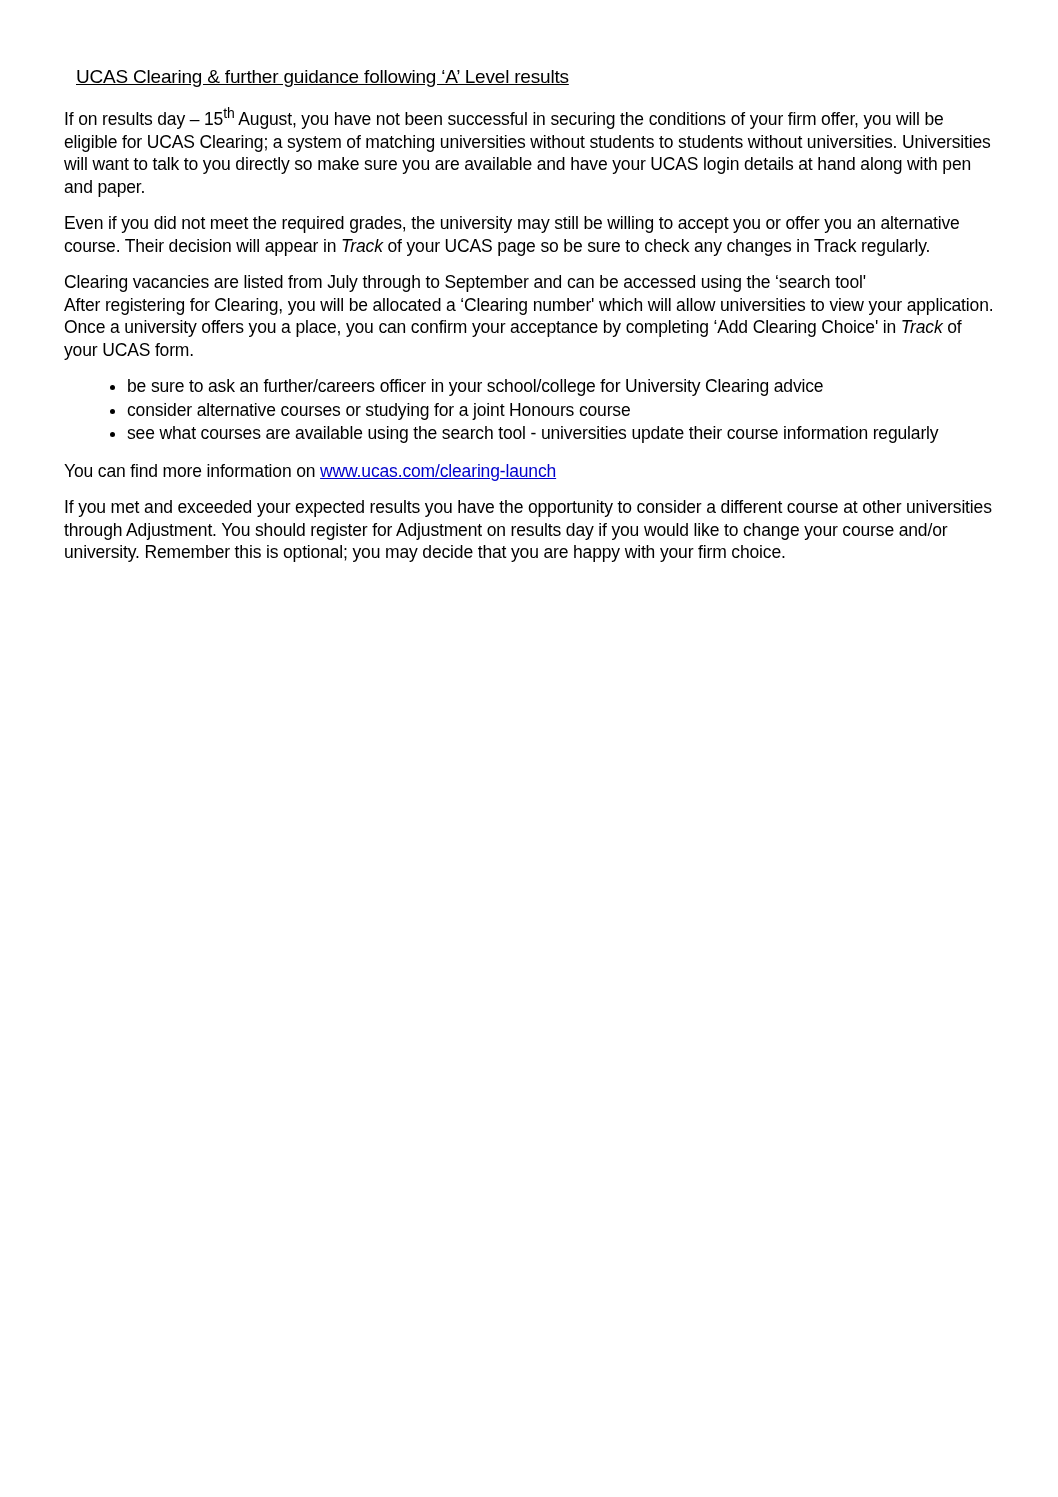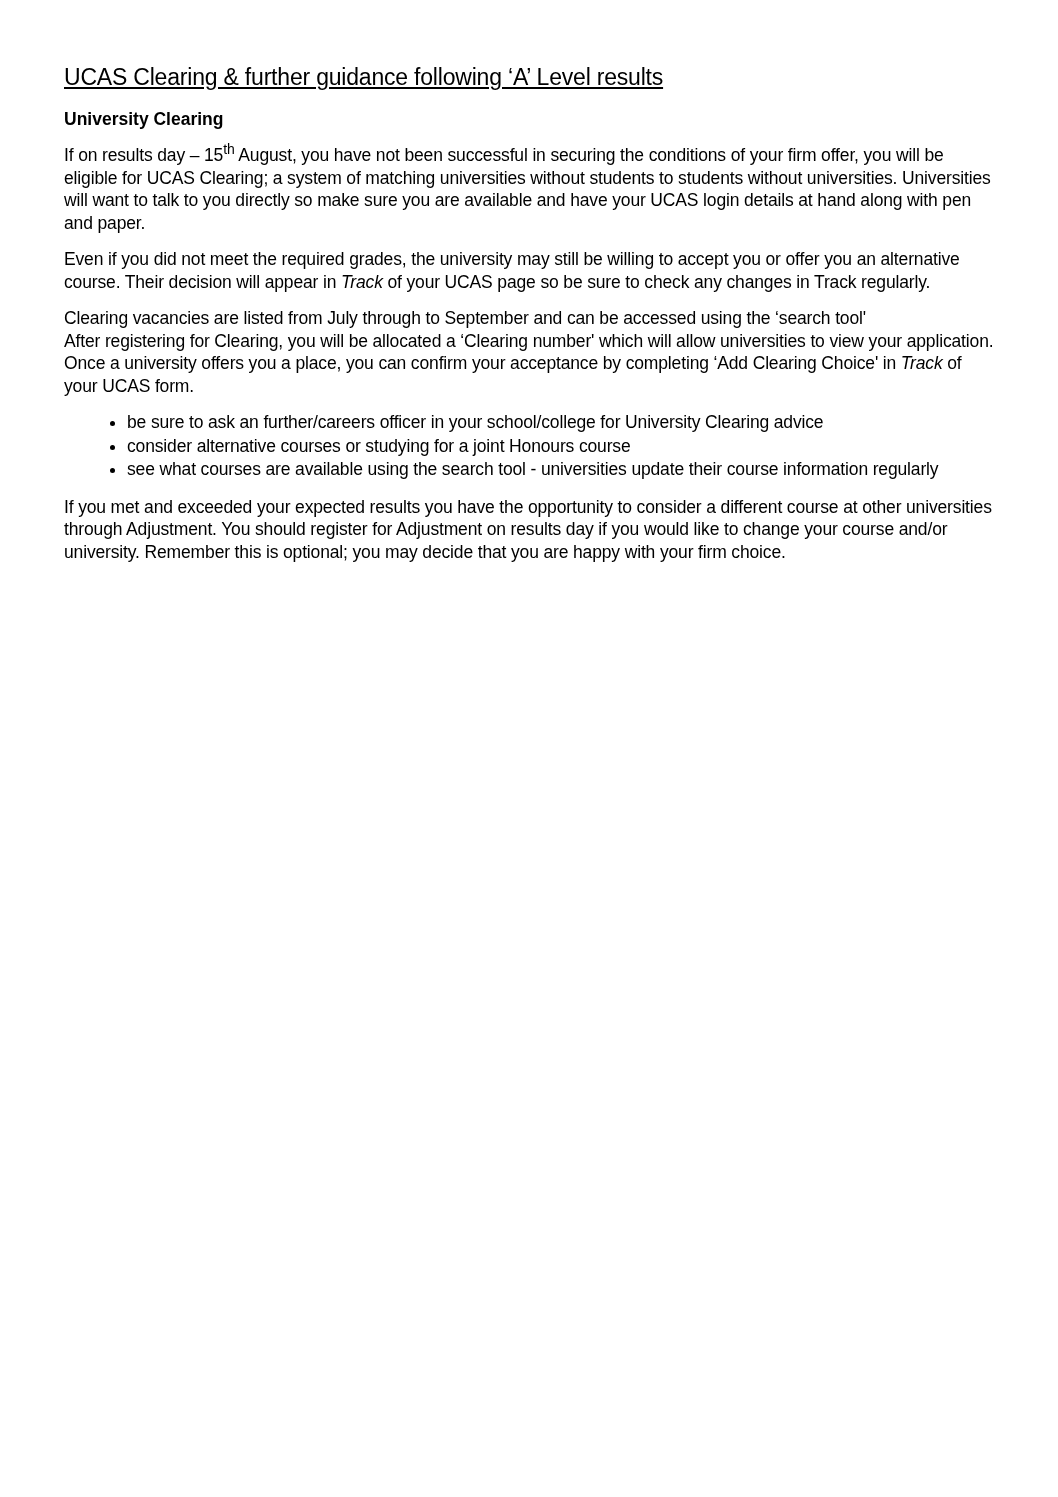--- a/index.html
+++ b/index.html
@@ -1,44 +1,44 @@
 <!DOCTYPE html>
 <html><head>
 <meta charset="utf-8">
 <style>
   html, body { margin: 0; padding: 0; background: #ffffff; }
   body { width: 1058px; height: 1497px; position: relative; overflow: hidden;
          font-family: "Liberation Sans", sans-serif; color: #000; }
   .page { position: absolute; left: 64px; top: 62px; width: 930px; }
-  h1 { font-size: 23px; font-weight: normal; text-decoration: underline; margin: 0 0 16px 0; line-height: 30px; letter-spacing: -0.2px; }
+  h1 { font-size: 19px; font-weight: normal; text-decoration: underline; margin: 0 0 16px 12px; line-height: 30px; letter-spacing: -0.2px; }
   h2 { font-size: 17.5px; font-weight: bold; margin: 0 0 14px 0; line-height: 22px; }
   p { font-size: 17.5px; line-height: 22.5px; margin: 0 0 14px 0; letter-spacing: -0.15px; }
   sup { font-size: 14px; line-height: 0; vertical-align: 7px; }
   ul { margin: 0 0 14px 0; padding-left: 63px; font-size: 17.5px; line-height: 23.5px; letter-spacing: -0.15px; }
   ul li { padding-left: 0; }
   a { color: #0000cc; text-decoration: underline; }
   i { }
 </style>
 </head>
 <body>
 
 <div class="page">
   <h1>UCAS Clearing &amp; further guidance following ‘A’ Level results</h1>
-  <h2>University Clearing</h2>
 
 
   <p><span>If on results day – 15</span><sup>th</sup><span> August, you have not been successful in securing the conditions of your firm offer, you will be eligible for UCAS Clearing; a system of matching universities without students to students without universities. Universities will want to talk to you directly so make sure you are available and have your UCAS login details at hand along with pen and paper.</span></p>
 
   <p><span>Even if you did not meet the required grades, the university may still be willing to accept you or offer you an alternative course. Their decision will appear in </span><i>Track</i><span> of your UCAS page so be sure to check any changes in Track regularly.</span></p>
 
   <p><span>Clearing vacancies are listed from July through to September and can be accessed using the ‘search tool'</span><br><span>After registering for Clearing, you will be allocated a ‘Clearing number' which will allow universities to view your application. Once a university offers you a place, you can confirm your acceptance by completing ‘Add Clearing Choice' in </span><i>Track</i><span> of your UCAS form.</span></p>
 
 
   <ul>
     <li>be sure to ask an further/careers officer in your school/college for University Clearing advice</li>
     <li>consider alternative courses or studying for a joint Honours course</li>
     <li>see what courses are available using the search tool - universities update their course information regularly</li>
   </ul>
 
+  <p><span>You can find more information on </span><a>www.ucas.com/clearing-launch</a></p>
 
   <p>If you met and exceeded your expected results you have the opportunity to consider a different course at other universities through Adjustment. You should register for Adjustment on results day if you would like to change your course and/or university. Remember this is optional; you may decide that you are happy with your firm choice.</p>
 
 </div>
 
 </body></html>

